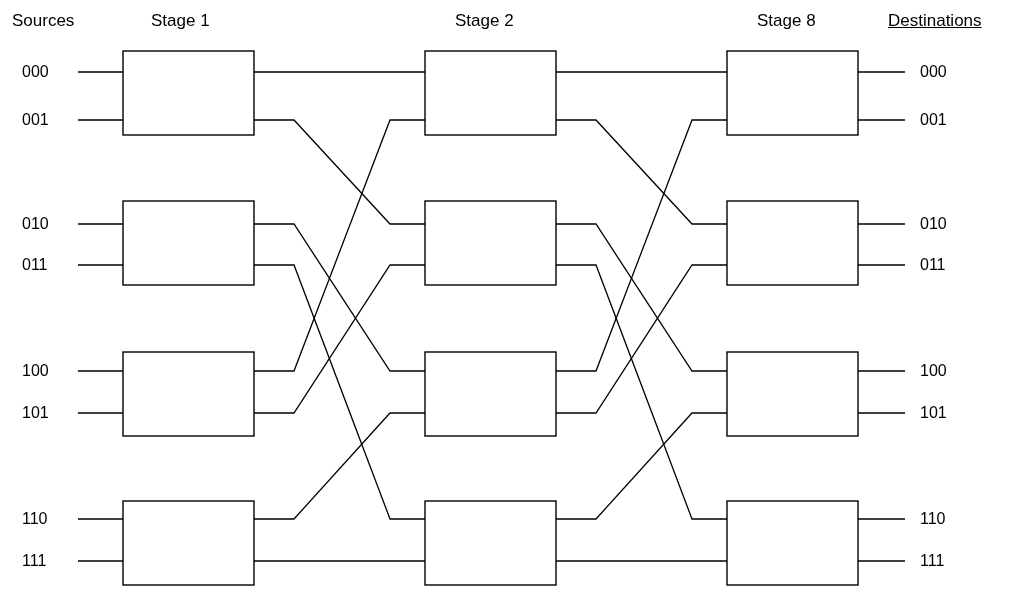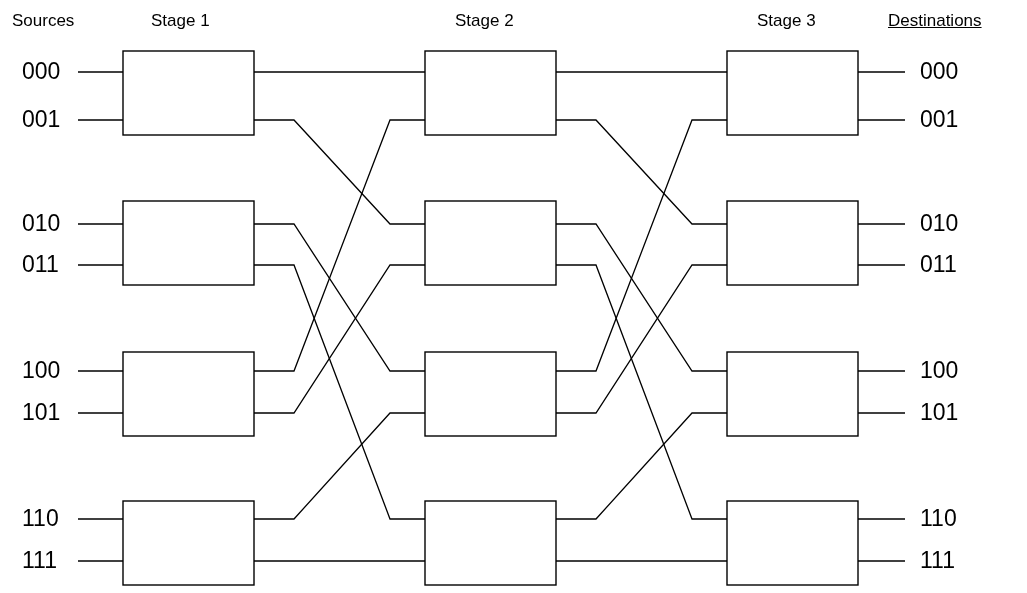--- a/index.html
+++ b/index.html
@@ -27,21 +27,21 @@
   .col-header{
     position:absolute;
     font-size:17px;
     line-height:20px;
     white-space:nowrap;
     color:#000000;
     font-family:"Liberation Sans", sans-serif;
   }
   .port-label{
     position:absolute;
-    font-size:23px;
+    font-size:16px;
     line-height:17px;
     white-space:nowrap;
     color:#000000;
     font-family:"Liberation Sans", sans-serif;
   }
   .port-label.src{ text-align:left; }
   .port-label.dst{ text-align:left; }
 </style>
 </head>
 <body>
@@ -95,21 +95,21 @@
         <rect x="727" y="51" width="131" height="84"></rect>
         <rect x="727" y="201" width="131" height="84"></rect>
         <rect x="727" y="352" width="131" height="84"></rect>
         <rect x="727" y="501" width="131" height="84"></rect>
       </g>
   </svg>
 
   <div class="col-header" style="left:12px;  top:11px;">Sources</div>
   <div class="col-header" style="left:151px; top:11px;text-align:right;">Stage 1</div>
   <div class="col-header" style="left:455px; top:11px;text-align:right;">Stage 2</div>
-  <div class="col-header" style="left:757px; top:11px;">Stage 3</div>
+  <div class="col-header" style="left:757px; top:11px;">Stage 8</div>
   <div class="col-header" style="left:888px; top:11px;text-decoration:underline;">Destinations</div>
 
   <div id="labels-layer">
       <div class="port-label src" style="left: 22px; top: 63px;">000</div>
       <div class="port-label src" style="left: 22px; top: 111px;">001</div>
       <div class="port-label src" style="left: 22px; top: 215px;">010</div>
       <div class="port-label src" style="left: 22px; top: 256px;">011</div>
       <div class="port-label src" style="left: 22px; top: 362px;">100</div>
       <div class="port-label src" style="left: 22px; top: 404px;">101</div>
       <div class="port-label src" style="left: 22px; top: 510px;">110</div>

